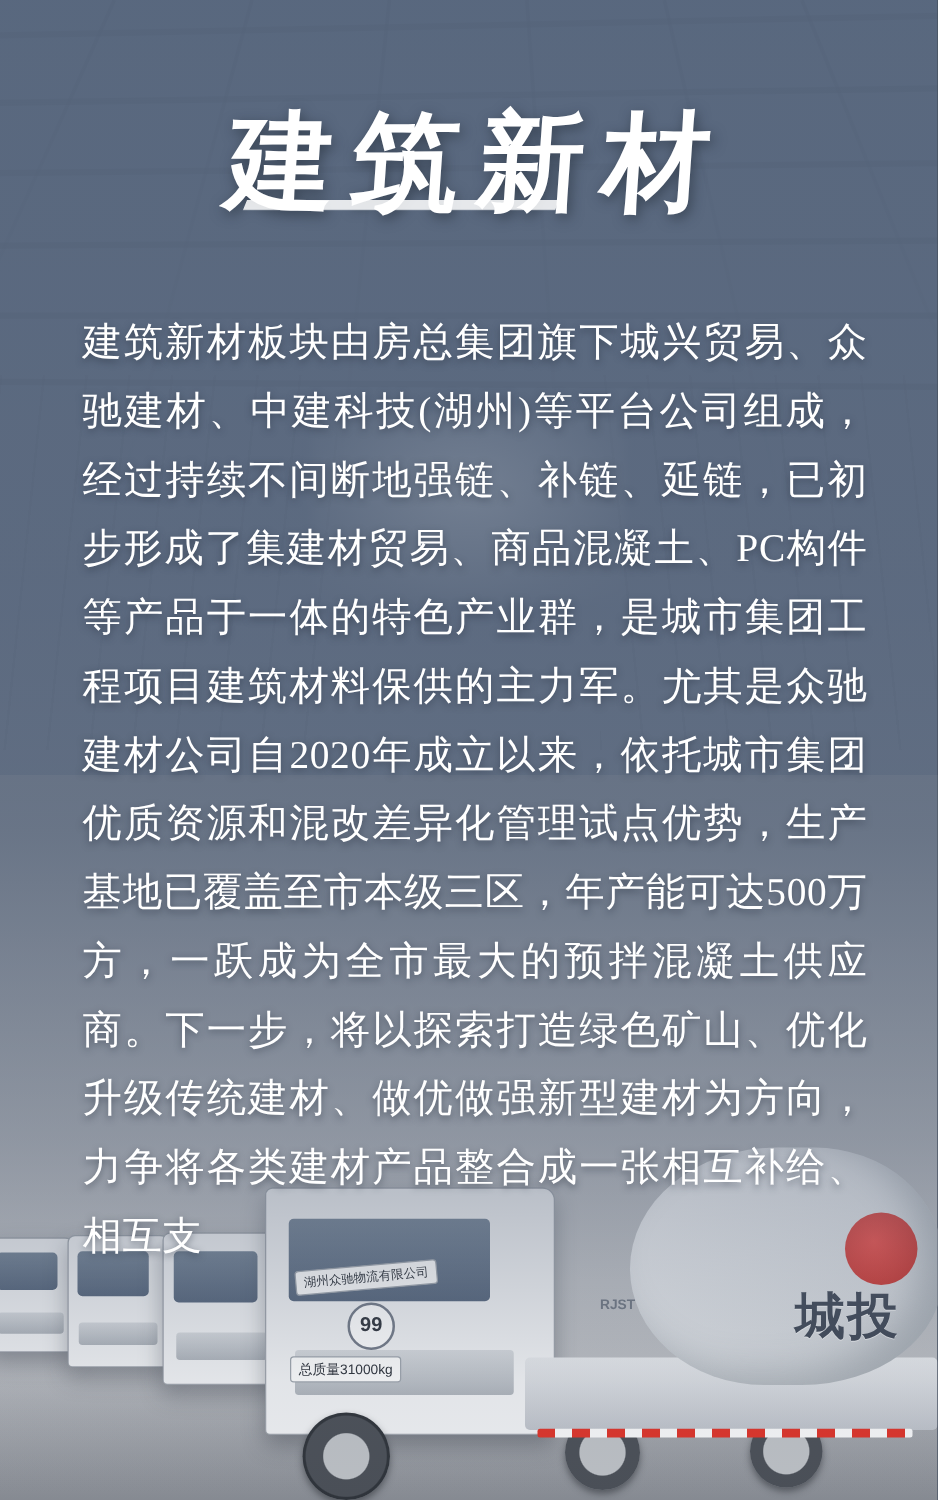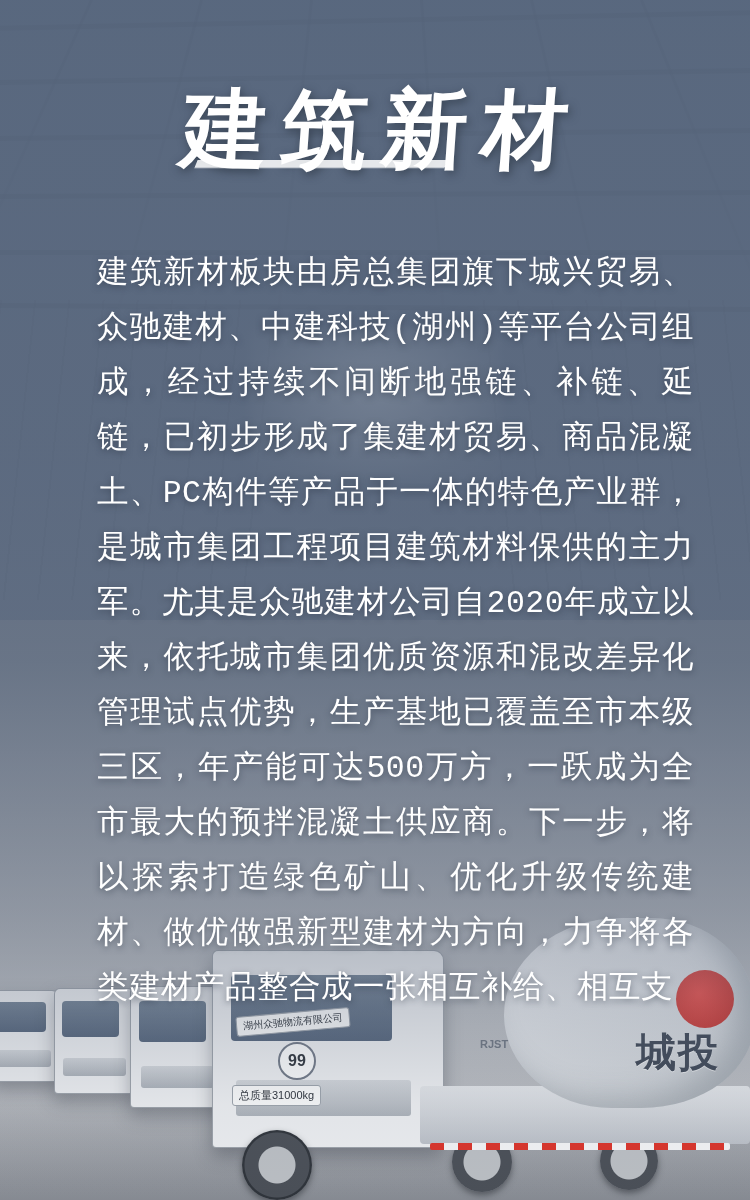--- a/index.html
+++ b/index.html
@@ -232,28 +232,27 @@
     background: rgba(255,255,255,0.85);
     transform: skewX(-22deg);
     filter: blur(0.4px);
   }
   .body-text {
     position: absolute;
     left: 66px;
     right: 56px;
     top: 246px;
     color: #ffffff;
-    font-family: Liberation Mono, monospace;
+    font-family: Liberation Serif, serif;
     font-size: 31.5px;
     line-height: 55px;
     letter-spacing: 0.5px;
     text-align: justify;
     text-shadow: 0 2px 6px rgba(35,44,58,0.55);
     white-space: pre-wrap;
-    margin-left: 31px;
   }
 </style>
 </head>
 <body>
 
 <div class="poster">
 
   <div class="photo">
     <div class="ceiling">
       <div class="beam" style="top:18px;  transform: rotate(-1.2deg);"></div>

